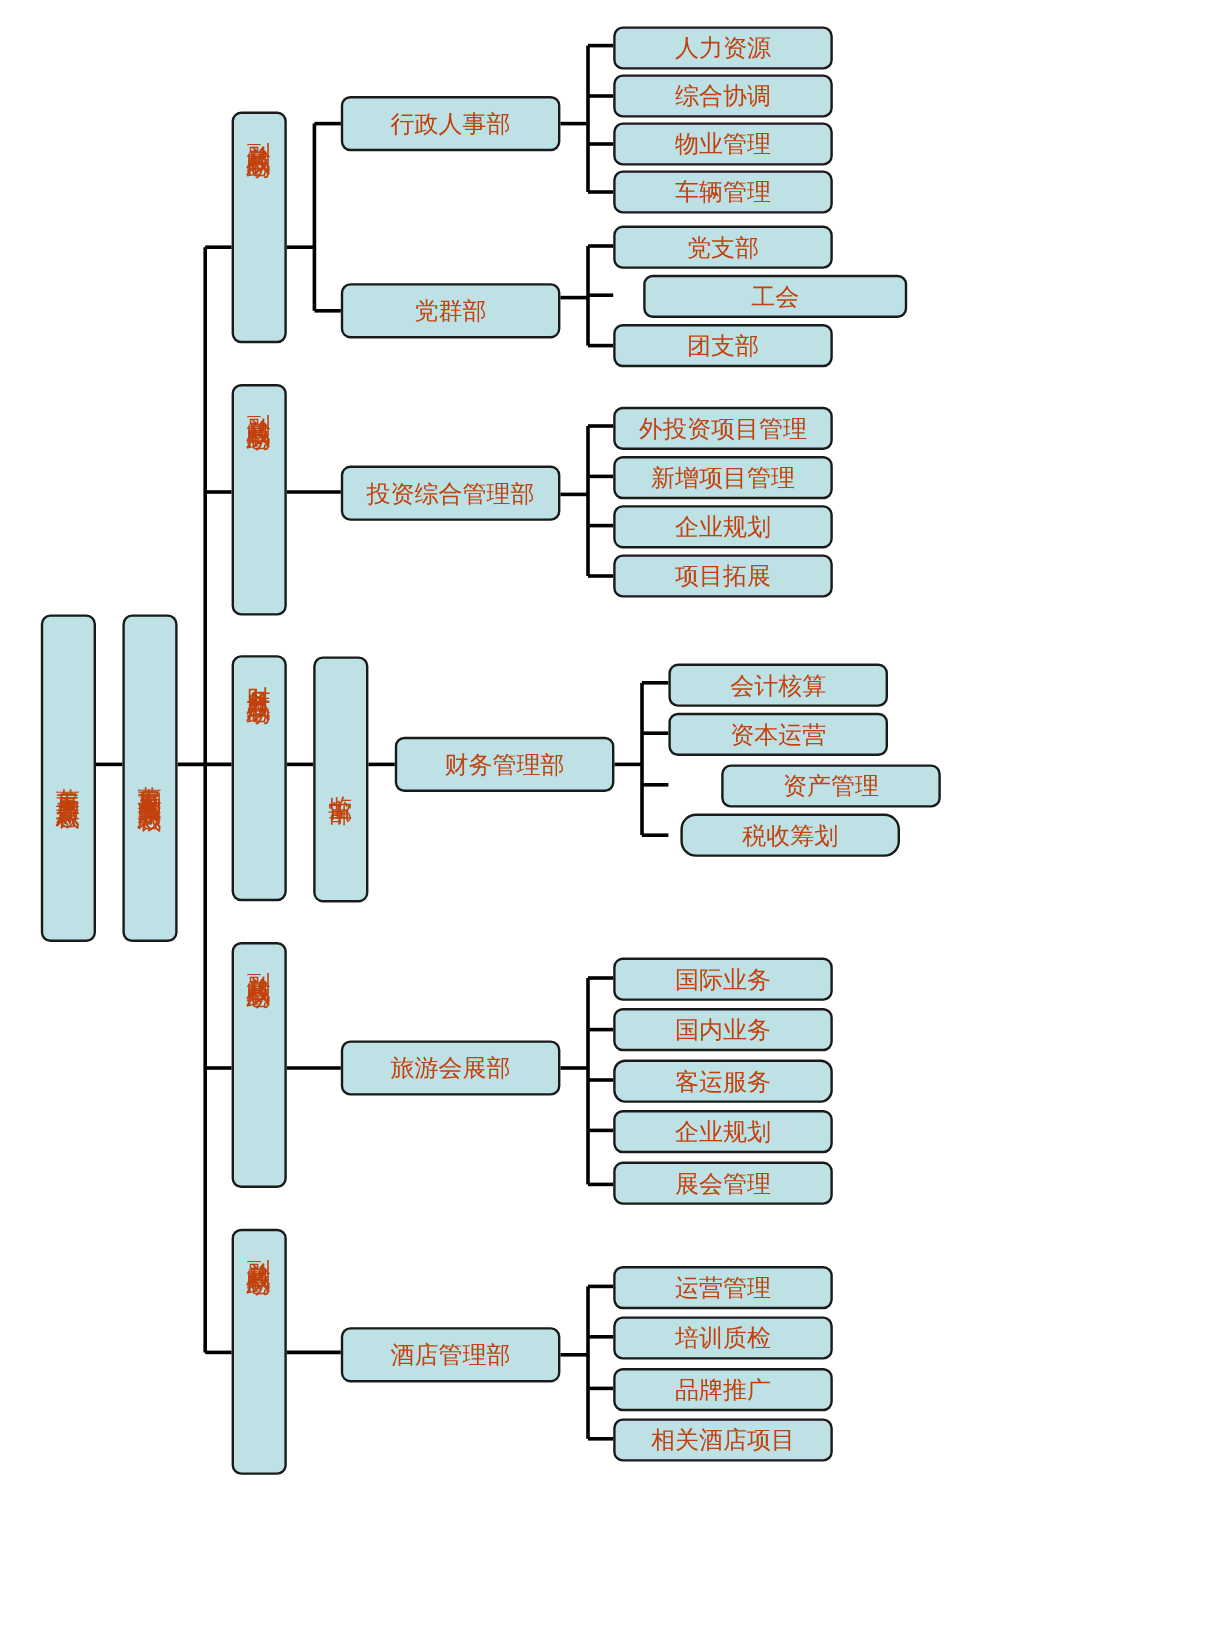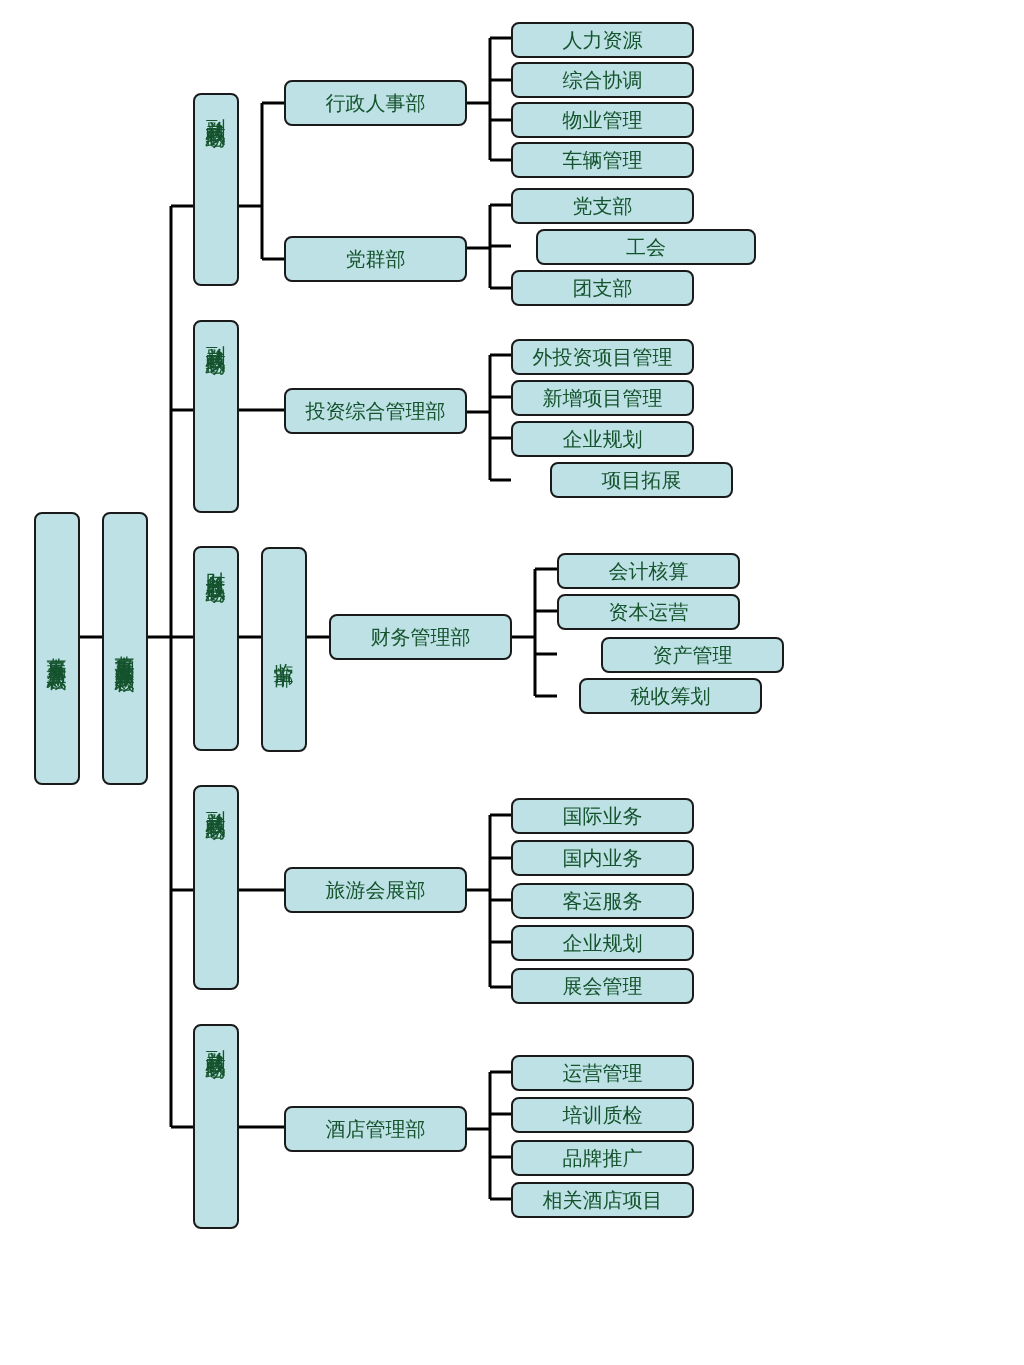--- a/index.html
+++ b/index.html
@@ -1,20 +1,20 @@
 <!DOCTYPE html>
 <html><head>
 <meta charset="utf-8">
 <style>
   html, body { margin:0; padding:0; background:#ffffff; }
   body { width:1024px; height:1365px; position:relative; overflow:hidden;
          font-family:"DejaVu Sans", "Liberation Sans", sans-serif; }
   #lines { position:absolute; left:0; top:0; width:1024px; height:1365px; }
   .box { position:absolute; box-sizing:border-box; background:#bde1e4;
-         border:2px solid #1a1a1a; border-radius:8px; color:#14532d;
+         border:2px solid #1a1a1a; border-radius:8px; color:#c2410c;
          display:flex; align-items:center; justify-content:center;
          font-size:20px; text-align:center; white-space:nowrap; }
   .vbox { writing-mode:vertical-rl; text-orientation:upright; letter-spacing:2px;
           font-size:20px; line-height:1; }
   .vbox.top { justify-content:flex-start; padding-top:8px; }
 </style>
 </head>
 <body>
 
 <svg id="lines" xmlns="http://www.w3.org/2000/svg">
@@ -84,29 +84,29 @@
 <div class="box" style="left:284px;top:236px;width:183px;height:46px;">党群部</div>
 <div class="box" style="left:511px;top:188px;width:183px;height:36px;">党支部</div>
 <div class="box" style="left:536px;top:229px;width:220px;height:36px;">工会</div>
 <div class="box" style="left:511px;top:270px;width:183px;height:36px;">团支部</div>
 
 <div class="box vbox top" style="left:193px;top:320px;width:46px;height:193px;">副总裁或总助</div>
 <div class="box" style="left:284px;top:388px;width:183px;height:46px;">投资综合管理部</div>
 <div class="box" style="left:511px;top:339px;width:183px;height:36px;">外投资项目管理</div>
 <div class="box" style="left:511px;top:380px;width:183px;height:36px;">新增项目管理</div>
 <div class="box" style="left:511px;top:421px;width:183px;height:36px;">企业规划</div>
-<div class="box" style="left:511px;top:462px;width:183px;height:36px;margin-left:39px;">项目拓展</div>
+<div class="box" style="left:511px;top:462px;width:183px;height:36px;">项目拓展</div>
 
 <div class="box vbox top" style="left:193px;top:546px;width:46px;height:205px;">财务总监或总助</div>
 <div class="box vbox" style="left:261px;top:547px;width:46px;height:205px;">监审部</div>
 <div class="box" style="left:329px;top:614px;width:183px;height:46px;">财务管理部</div>
 <div class="box" style="left:557px;top:553px;width:183px;height:36px;">会计核算</div>
 <div class="box" style="left:557px;top:594px;width:183px;height:36px;">资本运营</div>
 <div class="box" style="left:557px;top:637px;width:183px;height:36px;margin-left:44px;">资产管理</div>
-<div class="box" style="left:579px;top:678px;width:183px;height:36px;">税收筹划</div>
+<div class="box" style="left:567px;top:678px;width:183px;height:36px;border-radius:13px;">税收筹划</div>
 
 <div class="box vbox top" style="left:193px;top:785px;width:46px;height:205px;">副总裁或总助</div>
 <div class="box" style="left:284px;top:867px;width:183px;height:46px;">旅游会展部</div>
 <div class="box" style="left:511px;top:798px;width:183px;height:36px;">国际业务</div>
 <div class="box" style="left:511px;top:840px;width:183px;height:36px;">国内业务</div>
 <div class="box" style="left:511px;top:883px;width:183px;height:36px;border-radius:10px;">客运服务</div>
 <div class="box" style="left:511px;top:925px;width:183px;height:36px;">企业规划</div>
 <div class="box" style="left:511px;top:968px;width:183px;height:36px;text-align:center;">展会管理</div>
 
 <div class="box vbox top" style="left:193px;top:1024px;width:46px;height:205px;">副总裁或总助</div>

